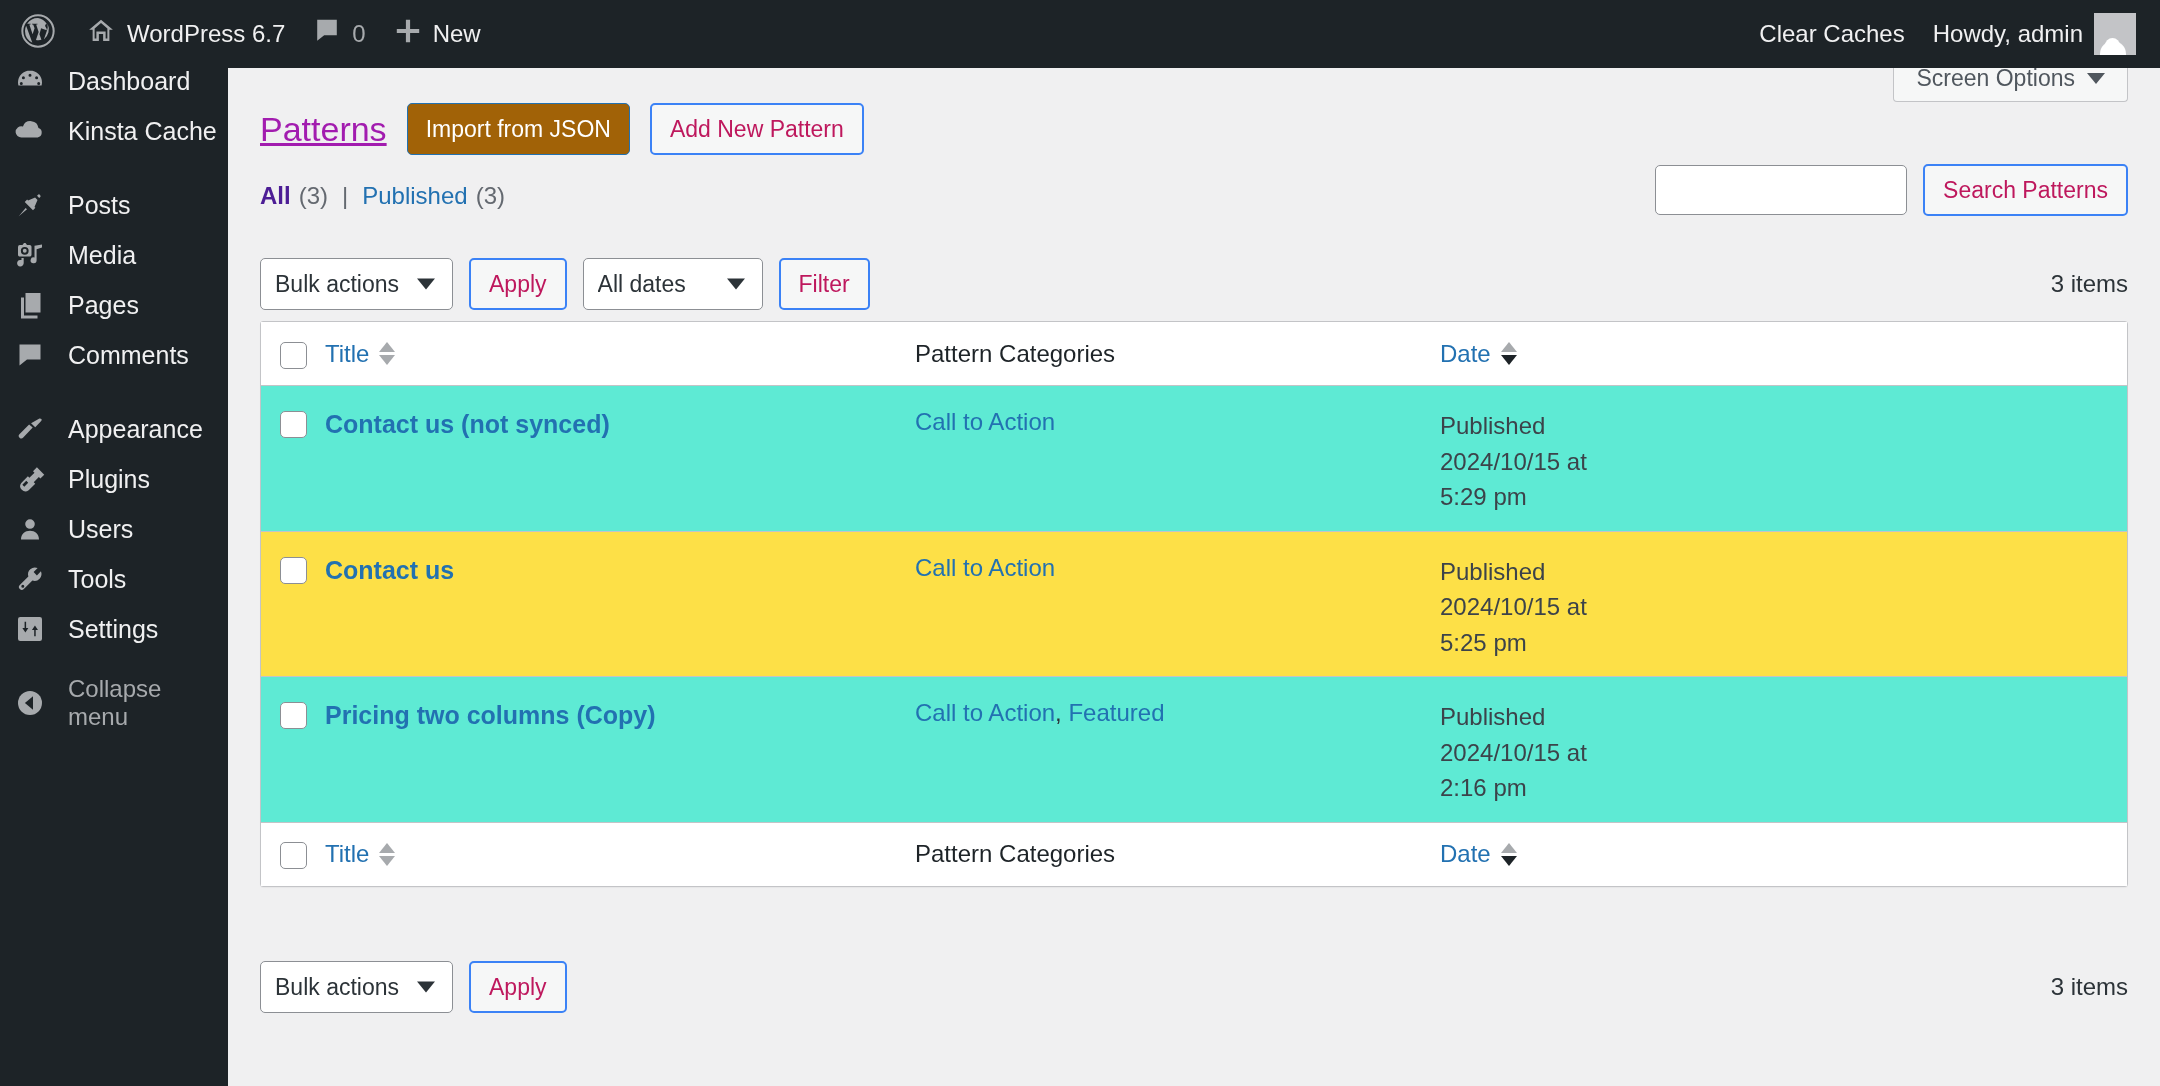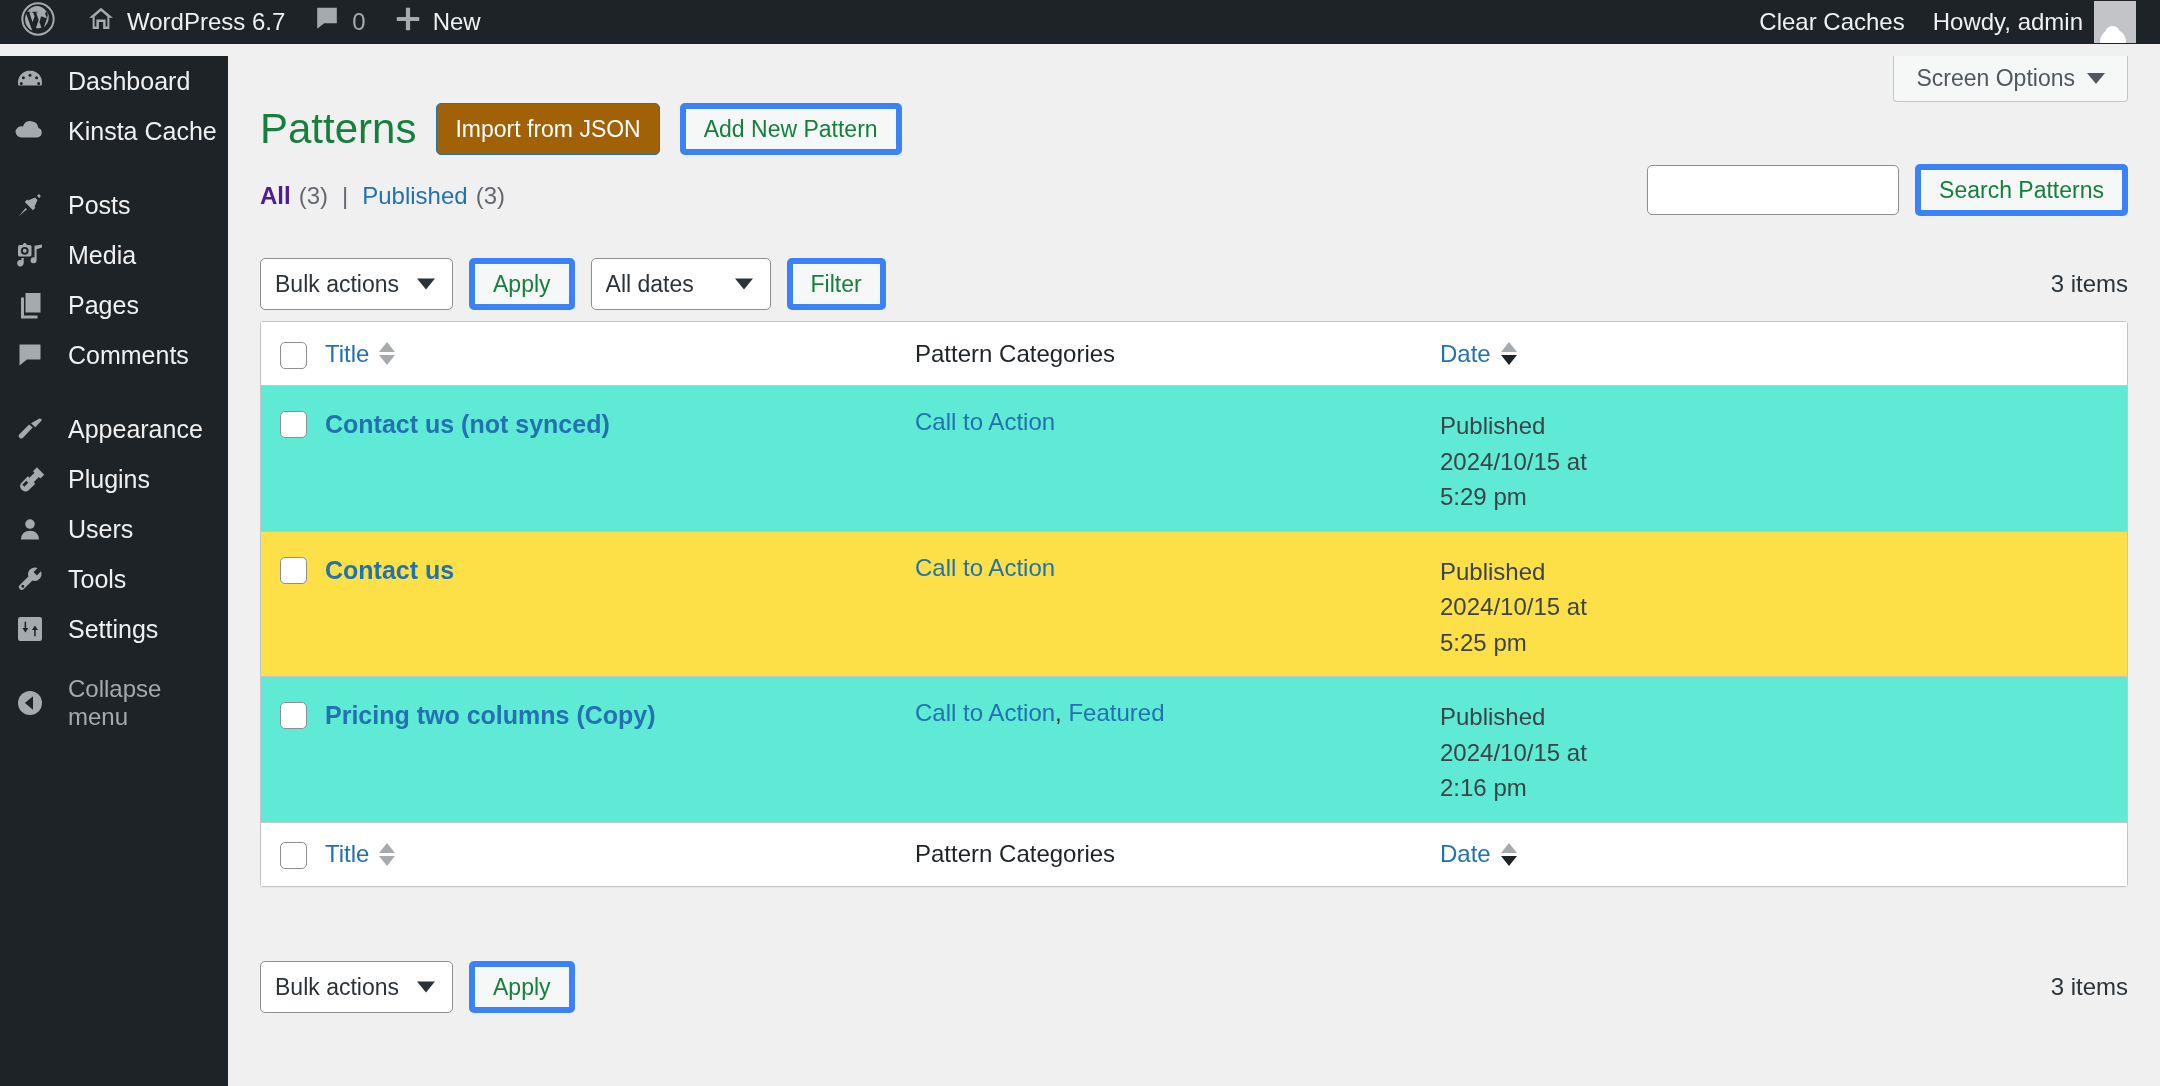--- a/index.html
+++ b/index.html
@@ -6,21 +6,21 @@
   html, body {
     width: 2160px; height: 1086px;
     font-family: "Liberation Sans", sans-serif;
     background: #f0f0f1;
     overflow: hidden;
   }
 
   
   #adminbar {
     position: absolute; top: 0; left: 0;
-    width: 2160px; height: 44px;
+    width: 2160px; height: 68px;
     background: #1d2327;
     display: flex; align-items: center;
     color: #f0f0f1;
     font-size: 24px;
     z-index: 50;
   }
   .ab-item {
     display: flex; align-items: center;
     height: 56px; padding: 0 14px;
     gap: 11px; color: #f0f0f1; cursor: pointer;
@@ -88,32 +88,33 @@
     border-left: 9px solid transparent;
     border-right: 9px solid transparent;
     border-top: 11px solid #50575e;
   }
 
   .page-head {
     position: absolute; top: 47px; left: 32px;
     display: flex; align-items: center; gap: 20px;
   }
   h1.page-title {
-    font-size: 42px; font-weight: 400; color: #15803d;
+    font-size: 34px; font-weight: 400; color: #a21caf;
     line-height: 1.2;
+    text-decoration: underline;
   }
   .btn {
     font-size: 23px;
     border-radius: 5px;
     padding: 0 18px; height: 52px;
     display: inline-flex; align-items: center; justify-content: center;
     cursor: pointer; white-space: nowrap;
   }
   .btn-primary { background: #a16207; border: 1px solid #2271b1; color: #fff; }
-  .btn-secondary { background: #f6f7f7; border: 6px solid #3b82f6; color: #15803d; }
+  .btn-secondary { background: #f6f7f7; border: 2px solid #3b82f6; color: #be185d; }
 
   
   .subsubsub {
     position: absolute; top: 126px; left: 32px;
     font-size: 24px; color: #646970;
     display: flex; align-items: baseline; gap: 8px;
   }
   .subsubsub .cur { color: #4c1d95; font-weight: 600; }
   .subsubsub a { color: #2271b1; text-decoration: none; cursor: pointer; }
   .subsubsub .sep { color: #646970; margin: 0 6px; }

